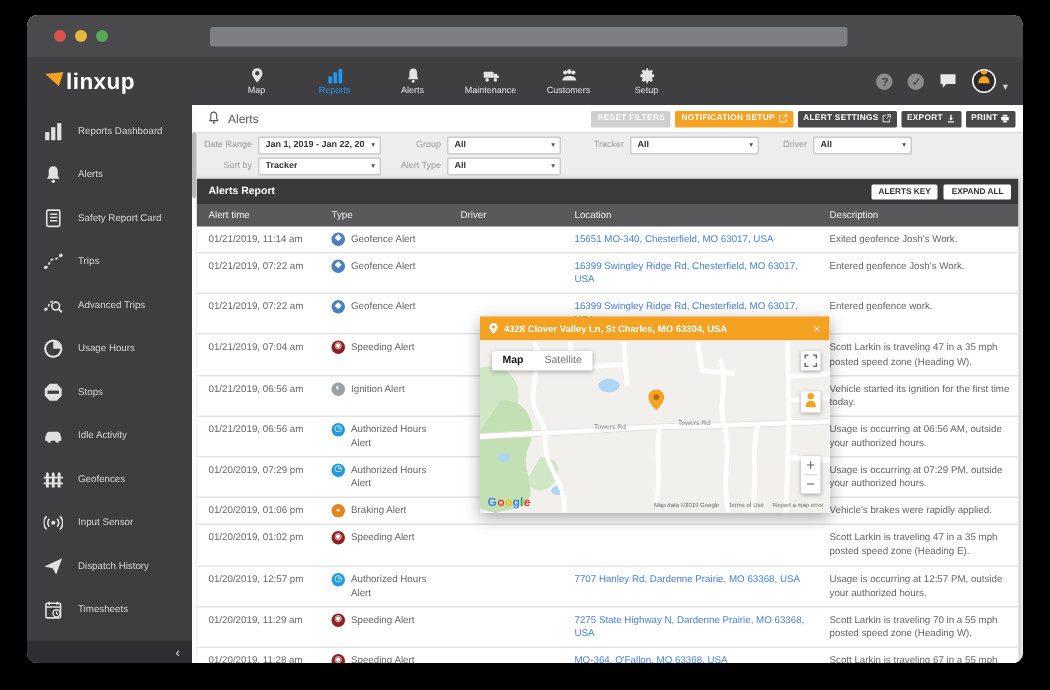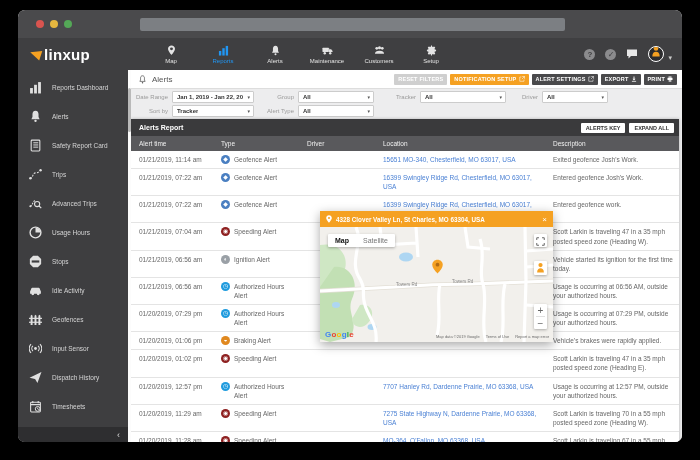--- a/index.html
+++ b/index.html
@@ -9,21 +9,21 @@
   
   .titlebar { height:28px; background:#4a4a4c; position:relative; }
   .tl { position:absolute; top:10px; width:8px; height:8px; border-radius:50%; }
   .tl.red { left:18px; background:#d9544f; }
   .tl.yel { left:32px; background:#e6b73f; }
   .tl.grn { left:46px; background:#54a857; }
   .urlbar { position:absolute; left:122px; top:8px; width:425px; height:13px; background:#7c7f83; border-radius:2px; }
 
   
   .nav { height:32px; background:#3f3f41; display:flex; align-items:center; position:relative; }
-  .brand { display:flex; align-items:center; margin-left:12px; width:100px; }
+  .brand { display:flex; margin-left:12px; width:100px; }
   .brand-arrow { width:0; height:0; border-top:5px solid transparent; border-bottom:5px solid transparent; border-right:11px solid #f5a122; transform:rotate(18deg); margin-right:3px; }
   .brand-text { color:#fff; font-size:15px; font-weight:bold; letter-spacing:.3px; }
   .nav-items { display:flex; gap:6px; margin-left:18px; }
   .nav-item { width:46px; display:flex; flex-direction:column; align-items:center; color:#e3e3e3; cursor:pointer; }
   .nav-item .nicon { height:12px; display:flex; align-items:center; }
   .nav-item .nlabel { font-size:6px; margin-top:1px; }
   .nav-item.active { color:#2196f3; }
   .nav-right { position:absolute; right:10px; display:flex; align-items:center; gap:10px; }
   .circ-ic { width:11px; height:11px; border-radius:50%; background:#8b8b8d; color:#3f3f41; font-size:8px; font-weight:bold; display:flex; align-items:center; justify-content:center; }
   .chat-ic { color:#e8e8e8; display:flex; }

